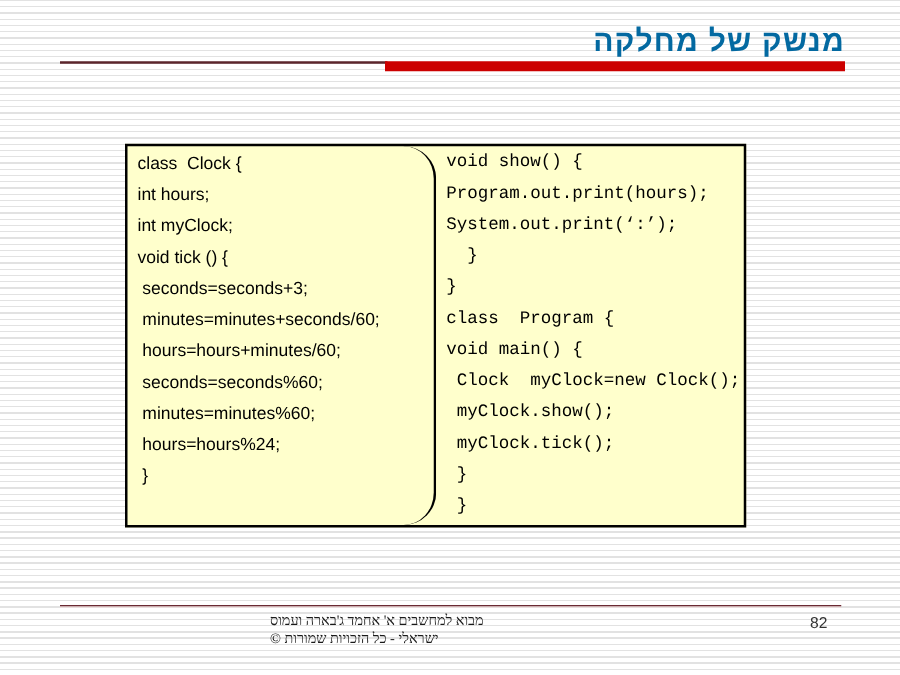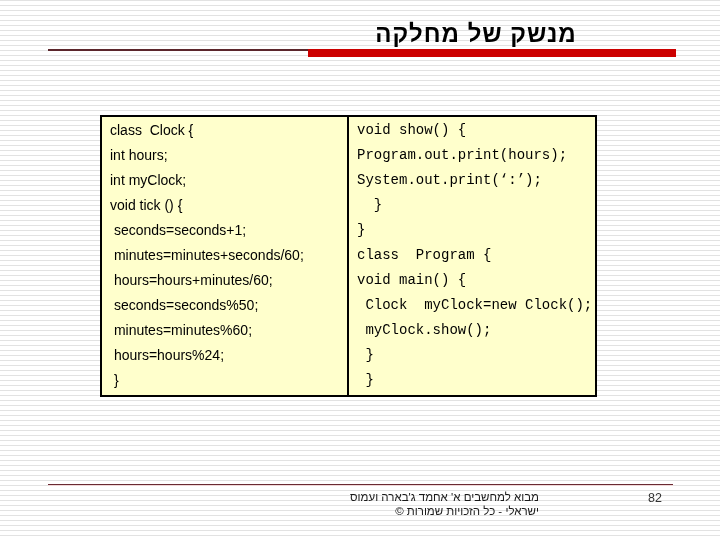--- a/index.html
+++ b/index.html
@@ -15,25 +15,25 @@
       #e2e2e2 0px, #e2e2e2 1px,
       #ffffff 1px, #ffffff 5px
     );
   }
   
   .slide-title {
     position: absolute;
     top: 20px;
     right: 44px;
     width: 400px;
-    text-align: center;
+    text-align: right;
     direction: rtl;
     font-size: 24px;
     font-weight: bold;
-    color: #000000;
+    color: #0369a1;
     letter-spacing: 1px;
     white-space: nowrap;
   }
   .title-rule-thin {
     position: absolute;
     left: 48px;
     top: 49px;
     width: 262px;
     height: 2px;
     background: #5c262c;
@@ -52,20 +52,21 @@
     left: 100px;
     top: 115px;
     width: 493px;
     display: flex;
     background: #ffffcc;
     border: 2px solid #000000;
   }
   .code-cell {
     box-sizing: border-box;
     padding: 1px 0 2px 0;
+    border-radius: 26px;
   }
   .code-cell.left {
     width: 247px;
     border-right: 2px solid #000000;
   }
   .code-cell.right {
     flex: 1;
     font-family: Liberation Mono, monospace;
   }
   .code-line {
@@ -82,28 +83,29 @@
     position: absolute;
     left: 48px;
     top: 484px;
     width: 625px;
     height: 1px;
     background: #6a2a33;
     box-shadow: 0 1px 0 #f0d8d8;
   }
   .footer-text {
     position: absolute;
-    left: 234px;
+    left: 216px;
     top: 490px;
     width: 305px;
-    text-align: right;
+    text-align: left;
     direction: rtl;
     font-size: 11.5px;
     line-height: 14px;
     color: #1a1a1a;
+    font-family: Liberation Serif, serif;
   }
   .page-number {
     position: absolute;
     left: 648px;
     top: 491px;
     font-size: 12.5px;
     color: #333333;
   }
 </style>
 </head>
@@ -112,38 +114,39 @@
 <div class="slide-title">מנשק של מחלקה</div>
 <div class="title-rule-thin"></div>
 <div class="title-bar"></div>
 
 <div class="code-table">
   <div class="code-cell left">
     <div class="code-line">class  Clock {</div>
     <div class="code-line">int hours;</div>
     <div class="code-line">int myClock;</div>
     <div class="code-line">void tick () {</div>
-    <div class="code-line"> seconds=seconds+1;</div>
+    <div class="code-line"> seconds=seconds+3;</div>
     <div class="code-line"> minutes=minutes+seconds/60;</div>
     <div class="code-line"> hours=hours+minutes/60;</div>
-    <div class="code-line"> seconds=seconds%50;</div>
+    <div class="code-line"> seconds=seconds%60;</div>
     <div class="code-line"> minutes=minutes%60;</div>
     <div class="code-line"> hours=hours%24;</div>
     <div class="code-line"> }</div>
   </div>
   <div class="code-cell right">
     <div class="code-line">void show() {</div>
     <div class="code-line">Program.out.print(hours);</div>
     <div class="code-line">System.out.print(‘:’);</div>
     <div class="code-line">  }</div>
     <div class="code-line">}</div>
     <div class="code-line">class  Program {</div>
     <div class="code-line">void main() {</div>
     <div class="code-line"> Clock  myClock=new Clock();</div>
     <div class="code-line"> myClock.show();</div>
+    <div class="code-line"> myClock.tick();</div>
     <div class="code-line"> }</div>
     <div class="code-line"> }</div>
   </div>
 </div>
 
 <div class="footer-rule"></div>
 <div class="footer-text">
   <div>מבוא למחשבים א' אחמד ג'בארה ועמוס</div>
   <div>ישראלי - כל הזכויות שמורות ©</div>
 </div>

